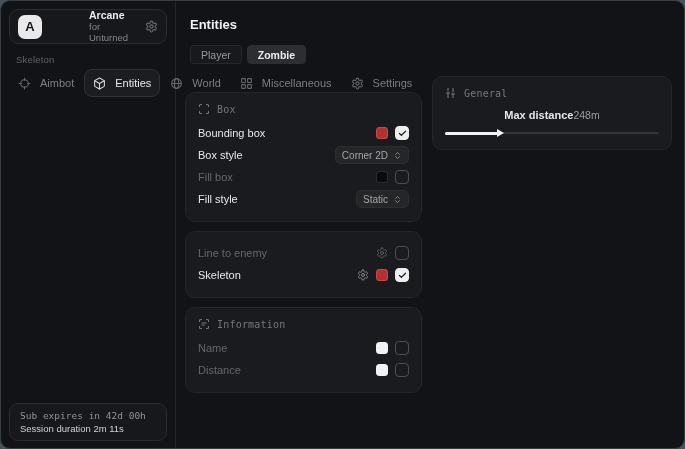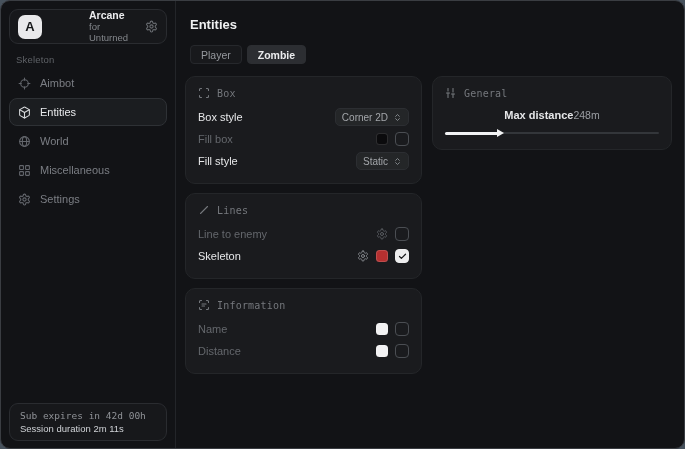--- a/index.html
+++ b/index.html
@@ -30,21 +30,21 @@
     font-weight:bold; font-size:13px;
     display:flex; align-items:center; justify-content:center;
   }
   .logo-text { flex:1; line-height:1.1;margin-left:39px; }
   .app-name { font-size:10.5px; font-weight:bold; color:#ececee; }
   .app-sub  { font-size:9.5px; color:#84878c; margin-top:1px; }
   .icon { display:inline-flex; align-items:center; justify-content:center; }
   .icon svg { display:block; }
   .hdr-gear { color:#6a6d72; cursor:pointer; }
   .category { font-size:9.5px; color:#5f6267; margin:10px 0 4px 15px; letter-spacing:.2px; }
-  .nav { display:flex; flex-direction:column; gap:1px; padding:0 8px; }
+  .nav { display:flex; flex-direction:row; gap:1px; padding:0 8px; }
   .nav-item {
     height:28px; border-radius:8px; border:1px solid transparent;
     display:flex; align-items:center; gap:9px; padding:0 8px;
     color:#7b7e84; font-size:11px; cursor:pointer;
   }
   .nav-item .nav-ico { color:#63666c; }
   .nav-item.active { background:#1b1d20; border-color:#2e3135; color:#e9eaec; }
   .nav-item.active .nav-ico { color:#d6d8da; }
   .footer-card {
     position:absolute; left:8px; right:8px; bottom:7px; height:38px;
@@ -57,21 +57,21 @@
   .main { flex:1; padding:13px 13px 0 9px; }
   .page-title { font-size:13px; font-weight:bold; color:#f0f1f2; margin:3px 0 0 5px; }
   .tabs { display:flex; gap:5px; margin:13px 0 12px 5px; }
   .tab {
     height:19px; padding:0 10px; border-radius:4px;
     font-size:10.5px; display:flex; align-items:center;
     background:#18191c; border:1px solid #26282c; color:#96999e; cursor:pointer;
   }
   .tab.active { background:#2c2e32; border-color:#2c2e32; color:#ebecee; font-weight:bold; }
   .columns { display:flex; gap:10px; align-items:flex-start; }
-  .col-left  { width:237px; display:flex; flex-direction:column; gap:9px; }
+  .col-left  { width:237px; display:flex; flex-direction:column; gap:9px;margin-top:16px; }
   .col-right { width:240px;border-radius:24px; }
   .card {
     background:#1a1b1e; border:1px solid #242629; border-radius:10px;
     padding:10px 12px 11px 12px;
   }
   .card-head {
     display:flex; align-items:center; gap:7px;
     font-family:"DejaVu Sans Mono",monospace; font-size:10px; color:#75787d;
     margin-bottom:7px; letter-spacing:.2px;
   }
@@ -212,20 +212,33 @@
               <svg width="12" height="12" viewBox="0 0 24 24" fill="none" stroke="currentColor" stroke-width="2.2" stroke-linecap="round">
                   <path d="M3 7V5a2 2 0 0 1 2-2h2"></path>
                   <path d="M17 3h2a2 2 0 0 1 2 2v2"></path>
                   <path d="M21 17v2a2 2 0 0 1-2 2h-2"></path>
                   <path d="M7 21H5a2 2 0 0 1-2-2v-2"></path>
                 </svg>
             </span>
             <span>Box</span>
           </div>
 
+          <div class="row">
+            <span class="row-label">Bounding box</span>
+            <div class="row-controls">
+              <span class="swatch" style="background: rgb(181, 48, 48);"></span>
+              <span class="checkbox checked">
+                <span class="icon">
+                    <svg width="9" height="9" viewBox="0 0 24 24" fill="none" stroke="currentColor" stroke-width="3.2" stroke-linecap="round" stroke-linejoin="round">
+                      <path d="M20 6 9 17l-5-5"></path>
+                    </svg>
+                  </span>
+              </span>
+            </div>
+          </div>
 
           <div class="row">
             <span class="row-label">Box style</span>
             <button class="select">
               <span>Corner 2D</span>
               <span class="icon">
                   <svg width="9" height="9" viewBox="0 0 24 24" fill="none" stroke="currentColor" stroke-width="2.4" stroke-linecap="round" stroke-linejoin="round">
                     <path d="m7 15 5 5 5-5"></path>
                     <path d="m7 9 5-5 5 5"></path>
                   </svg>
@@ -249,28 +262,20 @@
                   <svg width="9" height="9" viewBox="0 0 24 24" fill="none" stroke="currentColor" stroke-width="2.4" stroke-linecap="round" stroke-linejoin="round">
                     <path d="m7 15 5 5 5-5"></path>
                     <path d="m7 9 5-5 5 5"></path>
                   </svg>
                 </span>
             </button>
           </div>
         </section>
 
         <section class="card">
-          <div class="card-head">
-            <span class="icon">
-              <svg width="12" height="12" viewBox="0 0 24 24" fill="none" stroke="currentColor" stroke-width="2.2" stroke-linecap="round">
-                  <line x1="5" y1="19" x2="19" y2="5"></line>
-                </svg>
-            </span>
-            <span>Lines</span>
-          </div>
 
           <div class="row">
             <span class="row-label dim">Line to enemy</span>
             <div class="row-controls">
               <span class="icon row-gear">
                 <svg width="12" height="12" viewBox="0 0 24 24" fill="none" stroke="currentColor" stroke-width="2" stroke-linecap="round" stroke-linejoin="round">
                     <path d="M12.22 2h-.44a2 2 0 0 0-2 2v.18a2 2 0 0 1-1 1.73l-.43.25a2 2 0 0 1-2 0l-.15-.08a2 2 0 0 0-2.73.73l-.22.38a2 2 0 0 0 .73 2.73l.15.1a2 2 0 0 1 1 1.72v.51a2 2 0 0 1-1 1.74l-.15.09a2 2 0 0 0-.73 2.73l.22.38a2 2 0 0 0 2.73.73l.15-.08a2 2 0 0 1 2 0l.43.25a2 2 0 0 1 1 1.73V20a2 2 0 0 0 2 2h.44a2 2 0 0 0 2-2v-.18a2 2 0 0 1 1-1.73l.43-.25a2 2 0 0 1 2 0l.15.08a2 2 0 0 0 2.73-.73l.22-.39a2 2 0 0 0-.73-2.73l-.15-.08a2 2 0 0 1-1-1.74v-.5a2 2 0 0 1 1-1.74l.15-.09a2 2 0 0 0 .73-2.73l-.22-.38a2 2 0 0 0-2.73-.73l-.15.08a2 2 0 0 1-2 0l-.43-.25a2 2 0 0 1-1-1.73V4a2 2 0 0 0-2-2z"></path>
                     <circle cx="12" cy="12" r="3"></circle>
                   </svg>
               </span>

